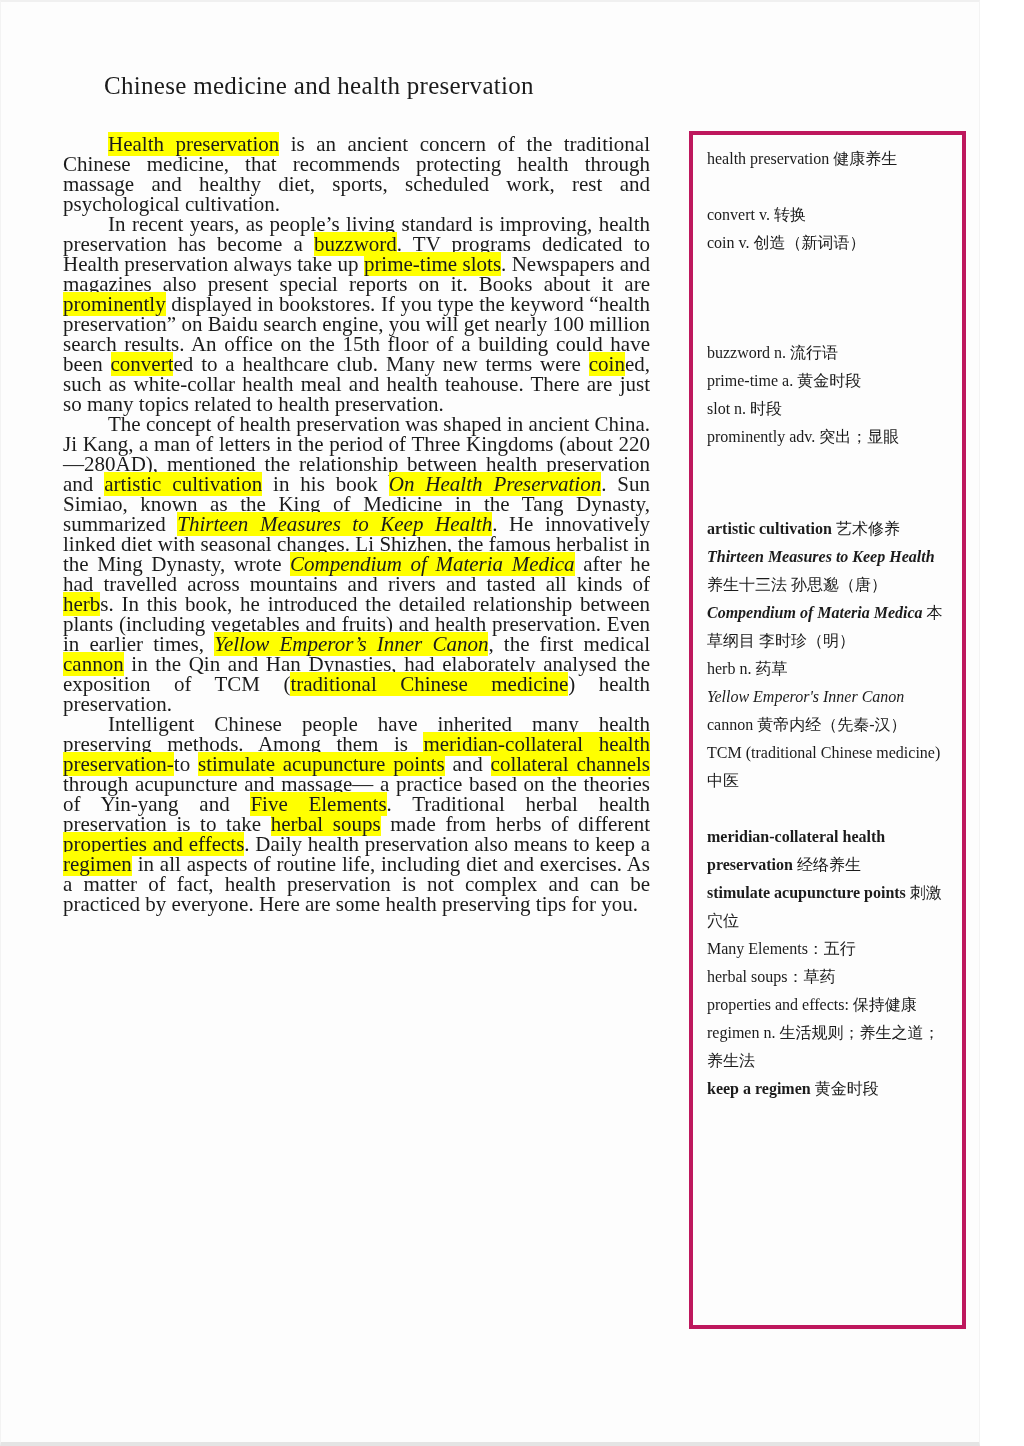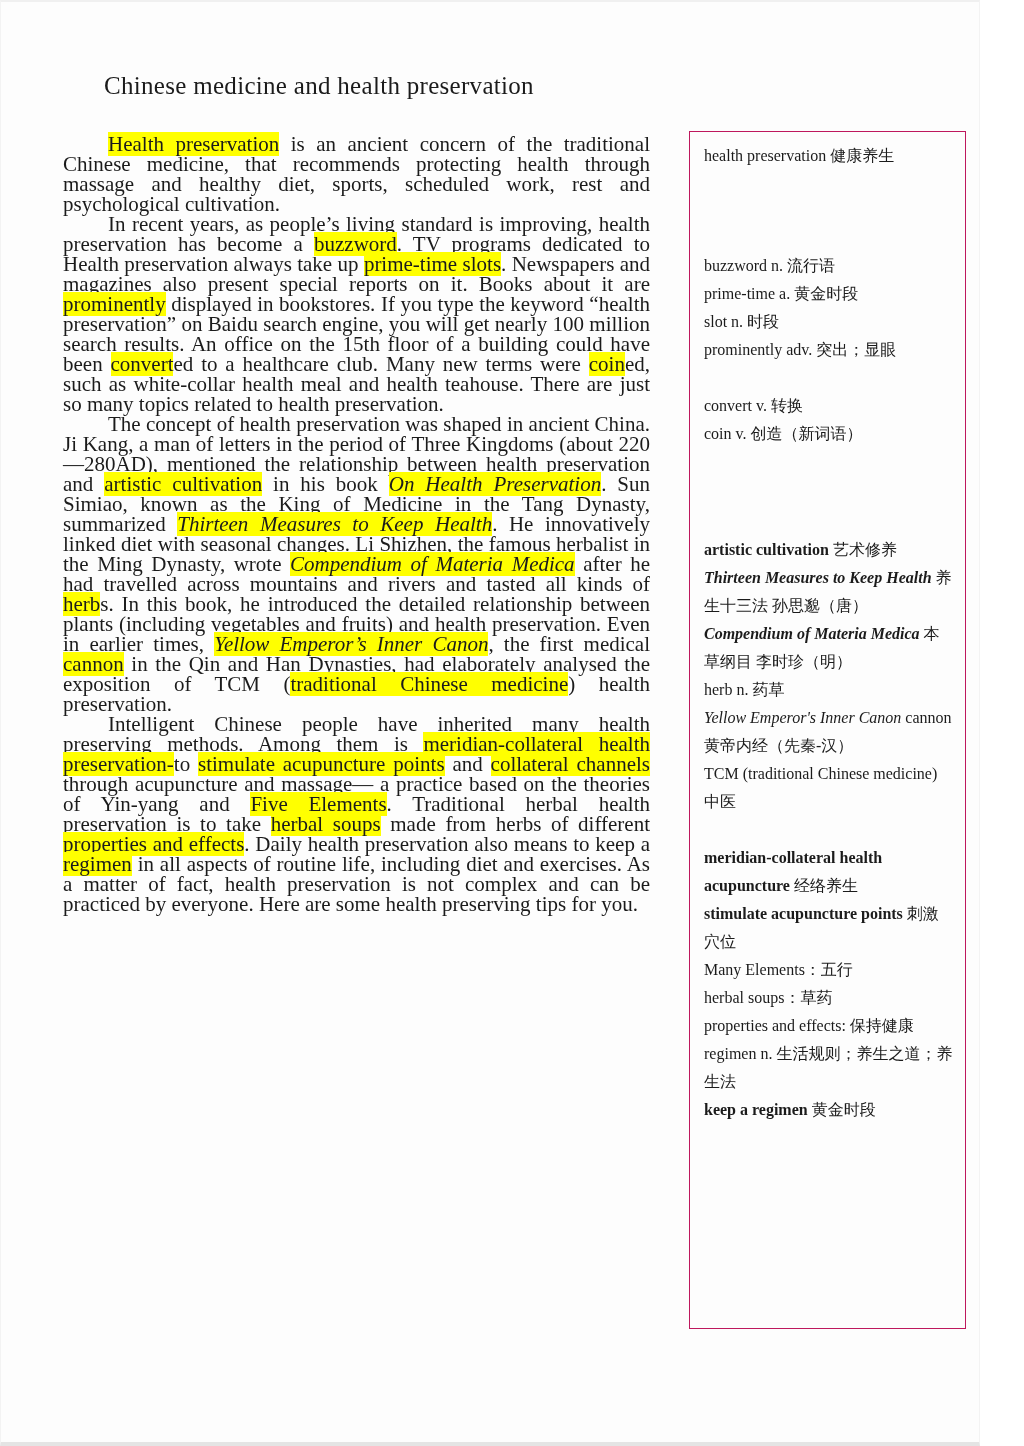--- a/index.html
+++ b/index.html
@@ -50,30 +50,30 @@
   .it {
     font-style: italic;
   }
   .vocab {
     position: absolute;
     left: 688px;
     top: 129px;
     width: 277px;
     height: 1198px;
     box-sizing: border-box;
-    border: 1px solid #be185d;
+    border: 4px solid #be185d;
     padding: 10px 12px 0 14px;
     font-size: 16px;
     line-height: 28px;
     background: transparent;
   }
   .ventry { text-align: left; }
   .vgroup-2 { margin-top: 82px; }
   .vgroup-3 { margin-top: 28px; }
-  .vgroup-4 { margin-top: 88px; }
+  .vgroup-4 { margin-top: 64px; }
   .vgroup-5 { margin-top: 28px; }
   .b  { font-weight: bold; }
   .bi { font-weight: bold; font-style: italic; }
   .i  { font-style: italic; }
 </style>
 </head>
 <body>
 
 <div class="page">
   <h1 class="title">Chinese medicine and health preservation</h1>
@@ -82,40 +82,40 @@
       <p class="para"><span class="hl">Health preservation</span><span> is an ancient concern of the traditional Chinese medicine, that recommends protecting health through massage and healthy diet, sports, scheduled work, rest and psychological cultivation.</span></p>
       <p class="para"><span>In recent years, as people’s living standard is improving, health preservation has become a </span><span class="hl">buzzword</span><span>. TV programs dedicated to Health preservation always take up </span><span class="hl">prime-time slots</span><span>. Newspapers and magazines also present special reports on it. Books about it are </span><span class="hl">prominently</span><span> displayed in bookstores. If you type the keyword “health preservation” on Baidu search engine, you will get nearly 100 million search results. An office on the 15th floor of a building could have been </span><span class="hl">convert</span><span>ed to a healthcare club. Many new terms were </span><span class="hl">coin</span><span>ed, such as white-collar health meal and health teahouse. There are just so many topics related to health preservation.</span></p>
       <p class="para"><span>The concept of health preservation was shaped in ancient China. Ji Kang, a man of letters in the period of Three Kingdoms (about 220—280AD), mentioned the relationship between health preservation and </span><span class="hl">artistic cultivation</span><span> in his book </span><span class="hl it">On Health Preservation</span><span>. Sun Simiao, known as the King of Medicine in the Tang Dynasty, summarized </span><span class="hl it">Thirteen Measures to Keep Health</span><span>. He innovatively linked diet with seasonal changes. Li Shizhen, the famous herbalist in the Ming Dynasty, wrote </span><span class="hl it">Compendium of Materia Medica</span><span> after he had travelled across mountains and rivers and tasted all kinds of </span><span class="hl">herb</span><span>s. In this book, he introduced the detailed relationship between plants (including vegetables and fruits) and health preservation. Even in earlier times, </span><span class="hl it">Yellow Emperor’s Inner Canon</span><span>, the first medical </span><span class="hl">cannon</span><span> in the Qin and Han Dynasties, had elaborately analysed the exposition of TCM (</span><span class="hl">traditional Chinese medicine</span><span>) health preservation.</span></p>
       <p class="para"><span>Intelligent Chinese people have inherited many health preserving methods. Among them is </span><span class="hl">meridian-collateral health preservation-</span><span>to </span><span class="hl">stimulate acupuncture points</span><span> and </span><span class="hl">collateral channels</span><span> through acupuncture and massage— a practice based on the theories of Yin-yang and </span><span class="hl">Five Elements</span><span>. Traditional herbal health preservation is to take </span><span class="hl">herbal soups</span><span> made from herbs of different </span><span class="hl">properties and effects</span><span>. Daily health preservation also means to keep a </span><span class="hl">regimen</span><span> in all aspects of routine life, including diet and exercises. As a matter of fact, health preservation is not complex and can be practiced by everyone. Here are some health preserving tips for you.</span></p>
     </div>
 
   <div class="vocab">
       <div class="vgroup vgroup-1">
         <div class="ventry"><span>health preservation 健康养生</span></div>
       </div>
+      <div class="vgroup vgroup-3">
+        <div class="ventry"><span>convert v. 转换</span></div>
+        <div class="ventry"><span>coin v. 创造（新词语）</span></div>
+      </div>
       <div class="vgroup vgroup-2">
         <div class="ventry"><span>buzzword n. 流行语</span></div>
         <div class="ventry"><span>prime-time a. 黄金时段</span></div>
         <div class="ventry"><span>slot n. 时段</span></div>
         <div class="ventry"><span>prominently adv. 突出；显眼</span></div>
-      </div>
-      <div class="vgroup vgroup-3">
-        <div class="ventry"><span>convert v. 转换</span></div>
-        <div class="ventry"><span>coin v. 创造（新词语）</span></div>
       </div>
       <div class="vgroup vgroup-4">
         <div class="ventry"><span class="b">artistic cultivation</span><span> 艺术修养</span></div>
         <div class="ventry"><span class="bi">Thirteen Measures to Keep Health</span><span> 养生十三法 孙思邈（唐）</span></div>
         <div class="ventry"><span class="bi">Compendium of Materia Medica</span><span> 本草纲目 李时珍（明）</span></div>
         <div class="ventry"><span>herb n. 药草</span></div>
         <div class="ventry"><span class="i">Yellow Emperor's Inner Canon</span><span> cannon 黄帝内经（先秦-汉）</span></div>
         <div class="ventry"><span>TCM (traditional Chinese medicine) 中医</span></div>
       </div>
       <div class="vgroup vgroup-5">
-        <div class="ventry"><span class="b">meridian-collateral health acupuncture</span><span> 经络养生</span></div>
+        <div class="ventry"><span class="b">meridian-collateral health preservation</span><span> 经络养生</span></div>
         <div class="ventry"><span class="b">stimulate acupuncture points</span><span> 刺激穴位</span></div>
         <div class="ventry"><span>Many Elements：五行</span></div>
         <div class="ventry"><span>herbal soups：草药</span></div>
         <div class="ventry"><span>properties and effects: 保持健康</span></div>
         <div class="ventry"><span>regimen n. 生活规则；养生之道；养生法</span></div>
         <div class="ventry"><span class="b">keep a regimen</span><span> 黄金时段</span></div>
       </div>
     </div>
 </div>
 

